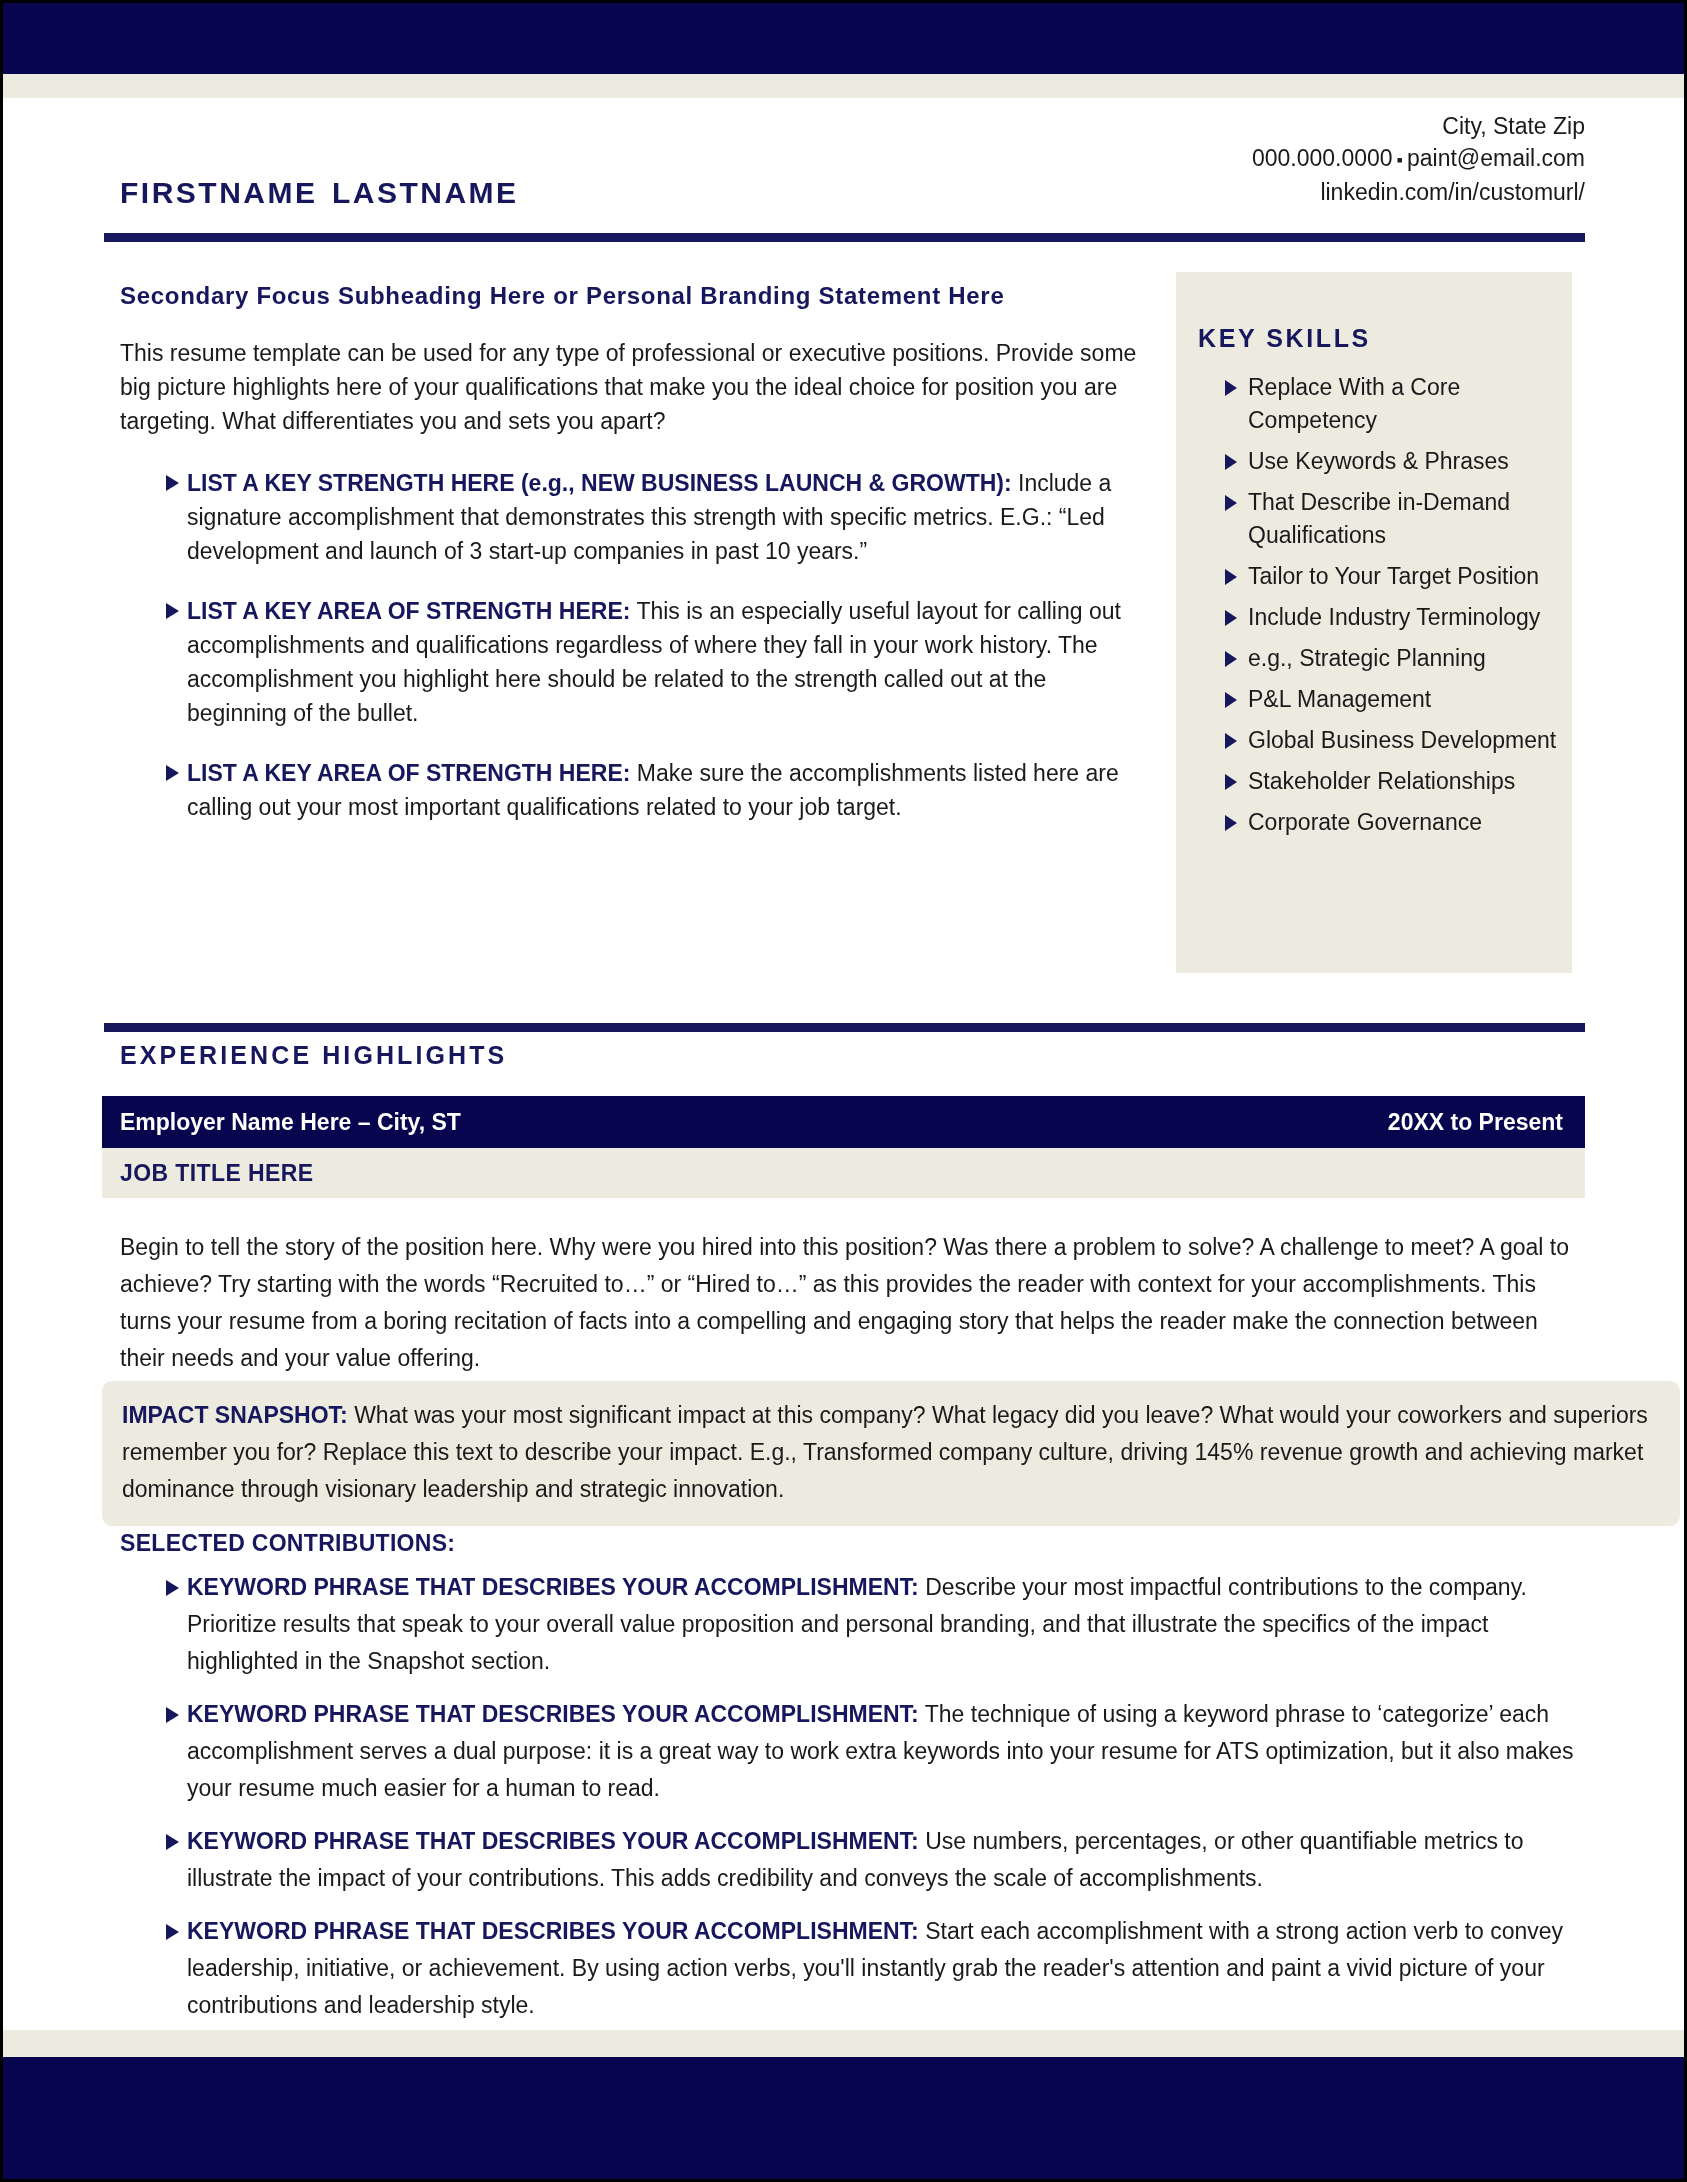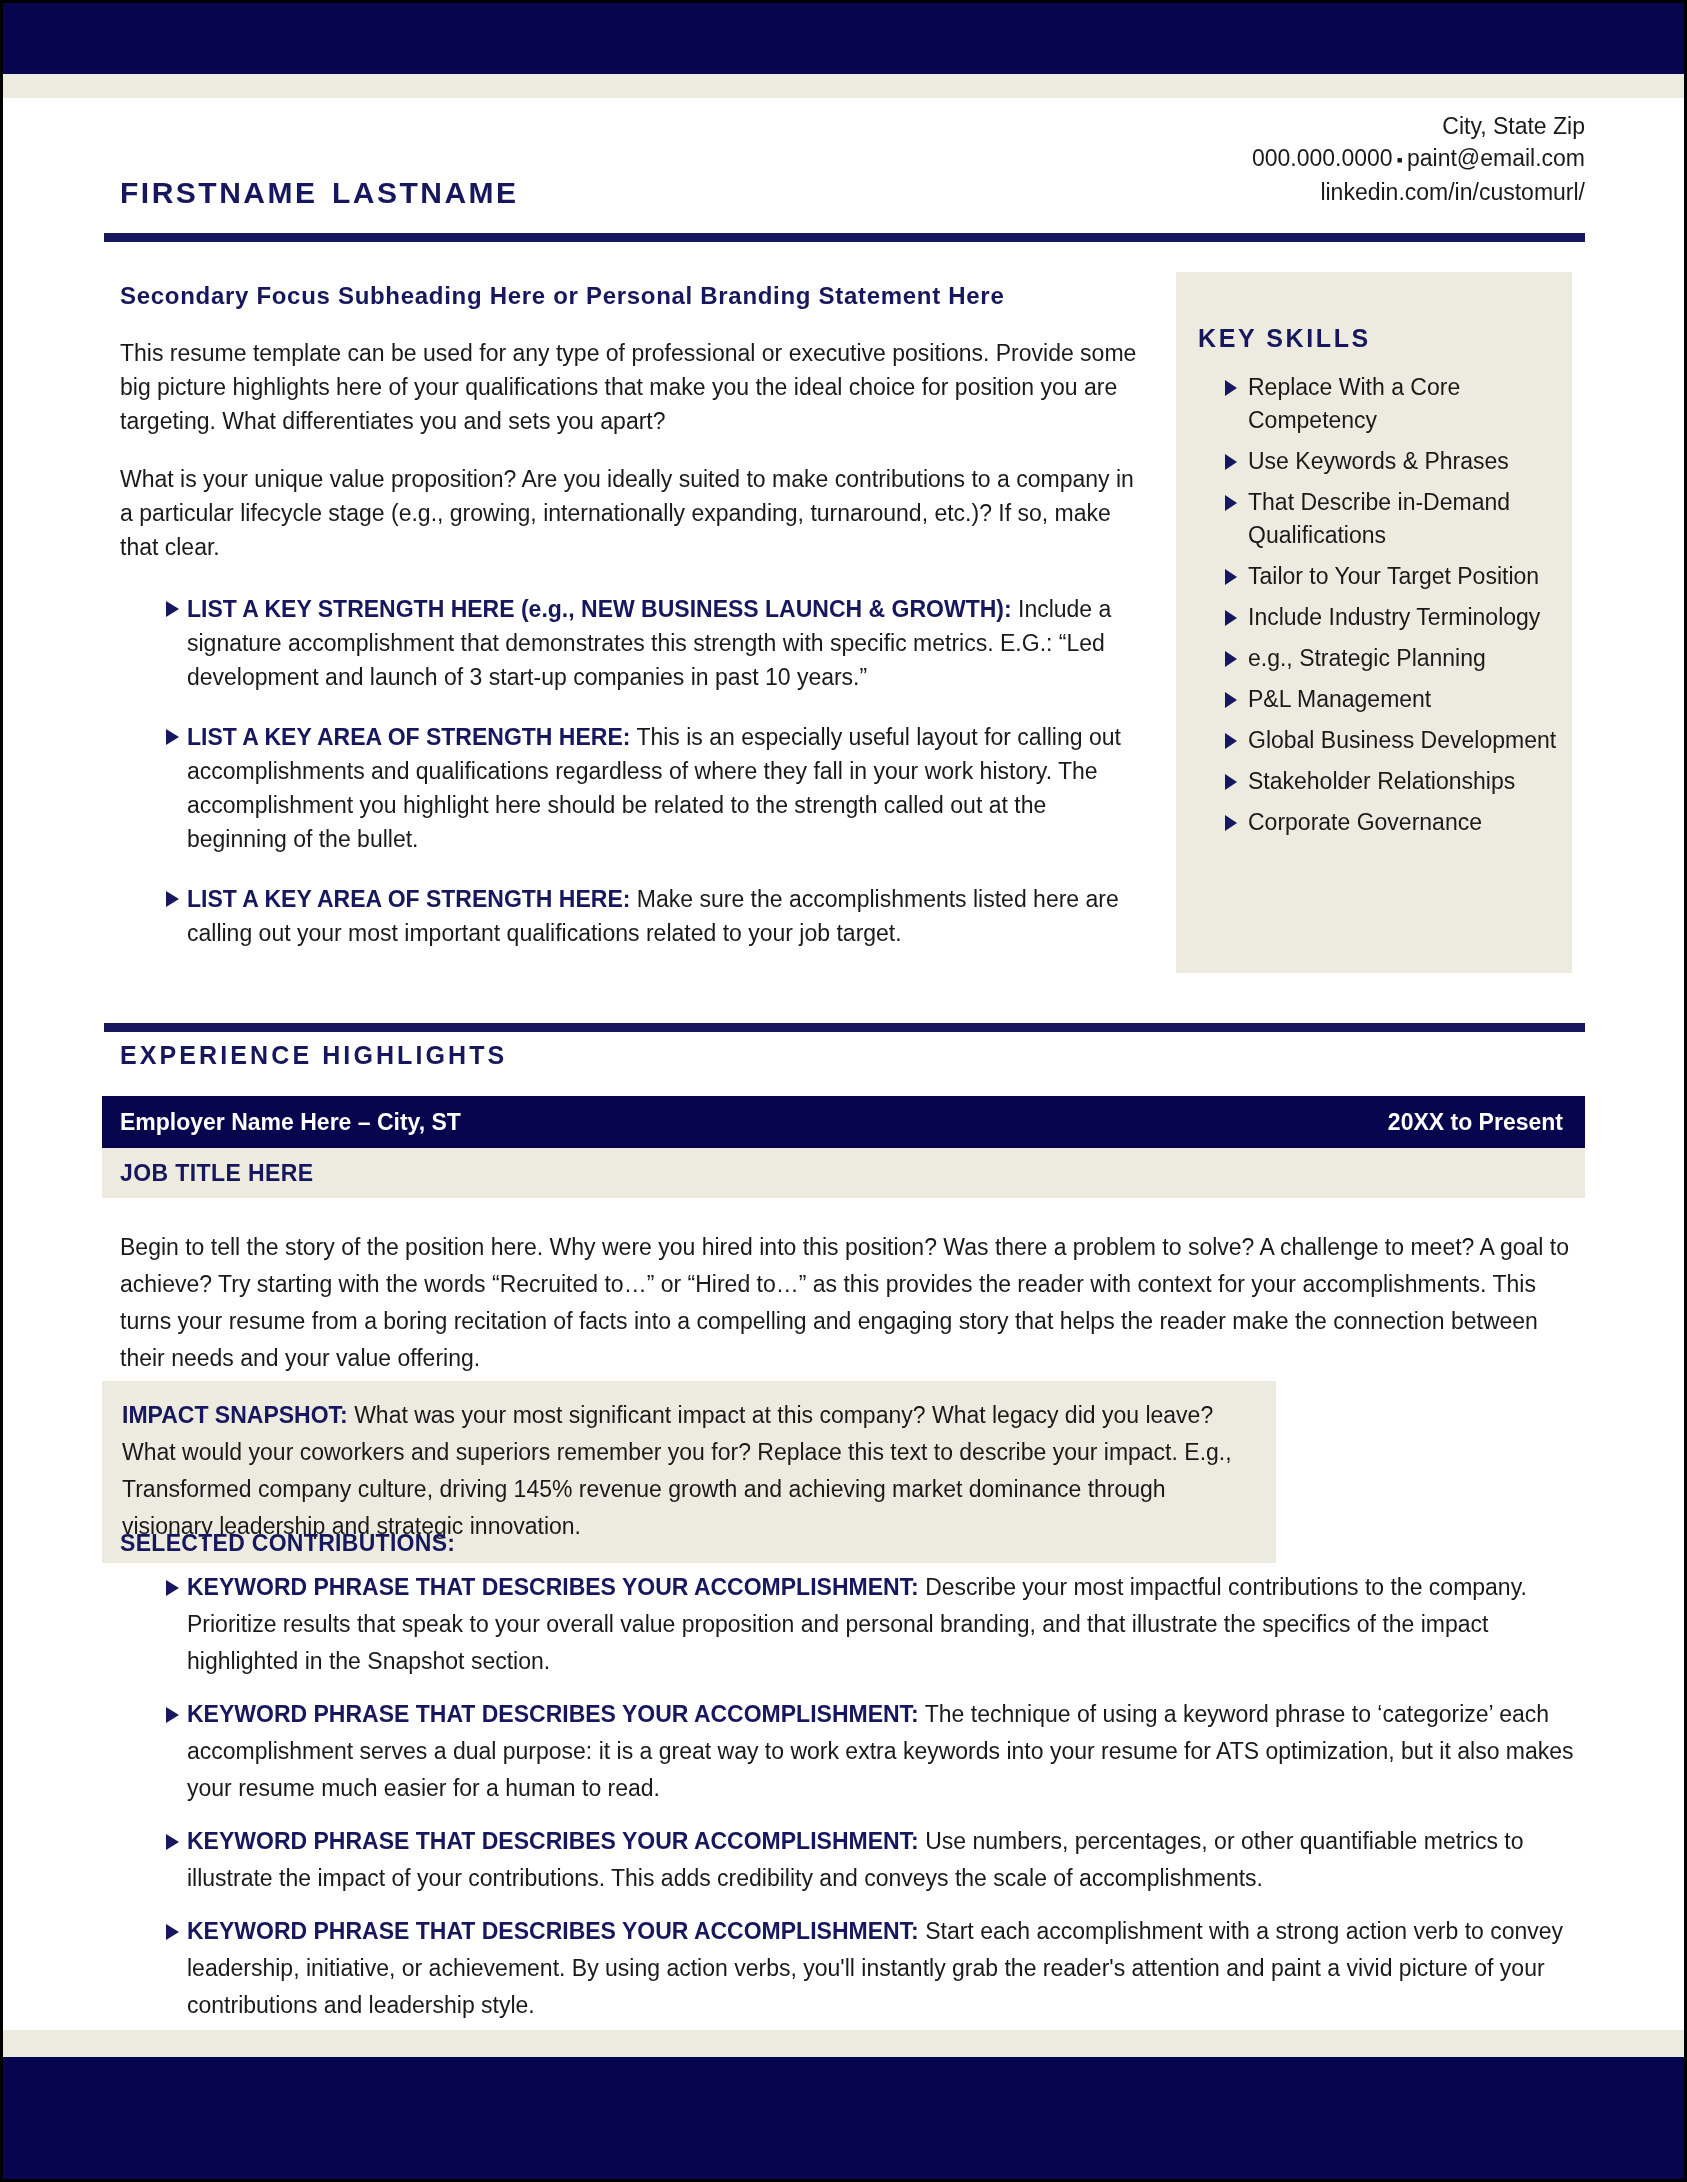--- a/index.html
+++ b/index.html
@@ -254,27 +254,28 @@
     top: 1226px;
     color: #1a1a1a;
     font-size: 23px;
     line-height: 37px;
   }
 
   .snapshot {
     position: absolute;
     left: 99px;
     top: 1378px;
-    width: 1174px;
+    width: 1578px;
     padding: 16px 20px 18px 20px;
     box-sizing: border-box;
     background: #edebe0;
     color: #1a1a1a;
     font-size: 23px;
     line-height: 37px;
+    border-radius: 10px;
   }
   .snapshot b {
     color: #16175c;
     font-weight: bold;
   }
 
   .selected-label {
     position: absolute;
     left: 117px;
     top: 1527px;
@@ -326,21 +327,20 @@
       <div>City, State Zip</div>
       <div><span>000.000.0000</span><span class="sep">▪</span><span>paint@email.com</span></div>
       <div>linkedin.com/in/customurl/</div>
     </div>
   </div>
   <div class="rule-header"></div>
 
   <div class="summary">
     <div class="focus-sub">Secondary Focus Subheading Here or Personal Branding Statement Here</div>
     <p class="para">This resume template can be used for any type of professional or executive positions. Provide some big picture highlights here of your qualifications that make you the ideal choice for position you are targeting. What differentiates you and sets you apart?</p>
-    <p class="para">What is your unique value proposition? Are you ideally suited to make contributions to a company in a particular lifecycle stage (e.g., growing, internationally expanding, turnaround, etc.)? If so, make that clear.</p>
 
     <div class="bullets">
       <div class="bullet">
         <span class="tri"></span>
         <b>LIST A KEY STRENGTH HERE (e.g., NEW BUSINESS LAUNCH &amp; GROWTH):</b><span> Include a signature accomplishment that demonstrates this strength with specific metrics. E.G.: “Led development and launch of 3 start-up companies in past 10 years.”</span>
       </div>
       <div class="bullet">
         <span class="tri"></span>
         <b>LIST A KEY AREA OF STRENGTH HERE:</b><span> This is an especially useful layout for calling out accomplishments and qualifications regardless of where they fall in your work history. The accomplishment you highlight here should be related to the strength called out at the beginning of the bullet.</span>
       </div>

